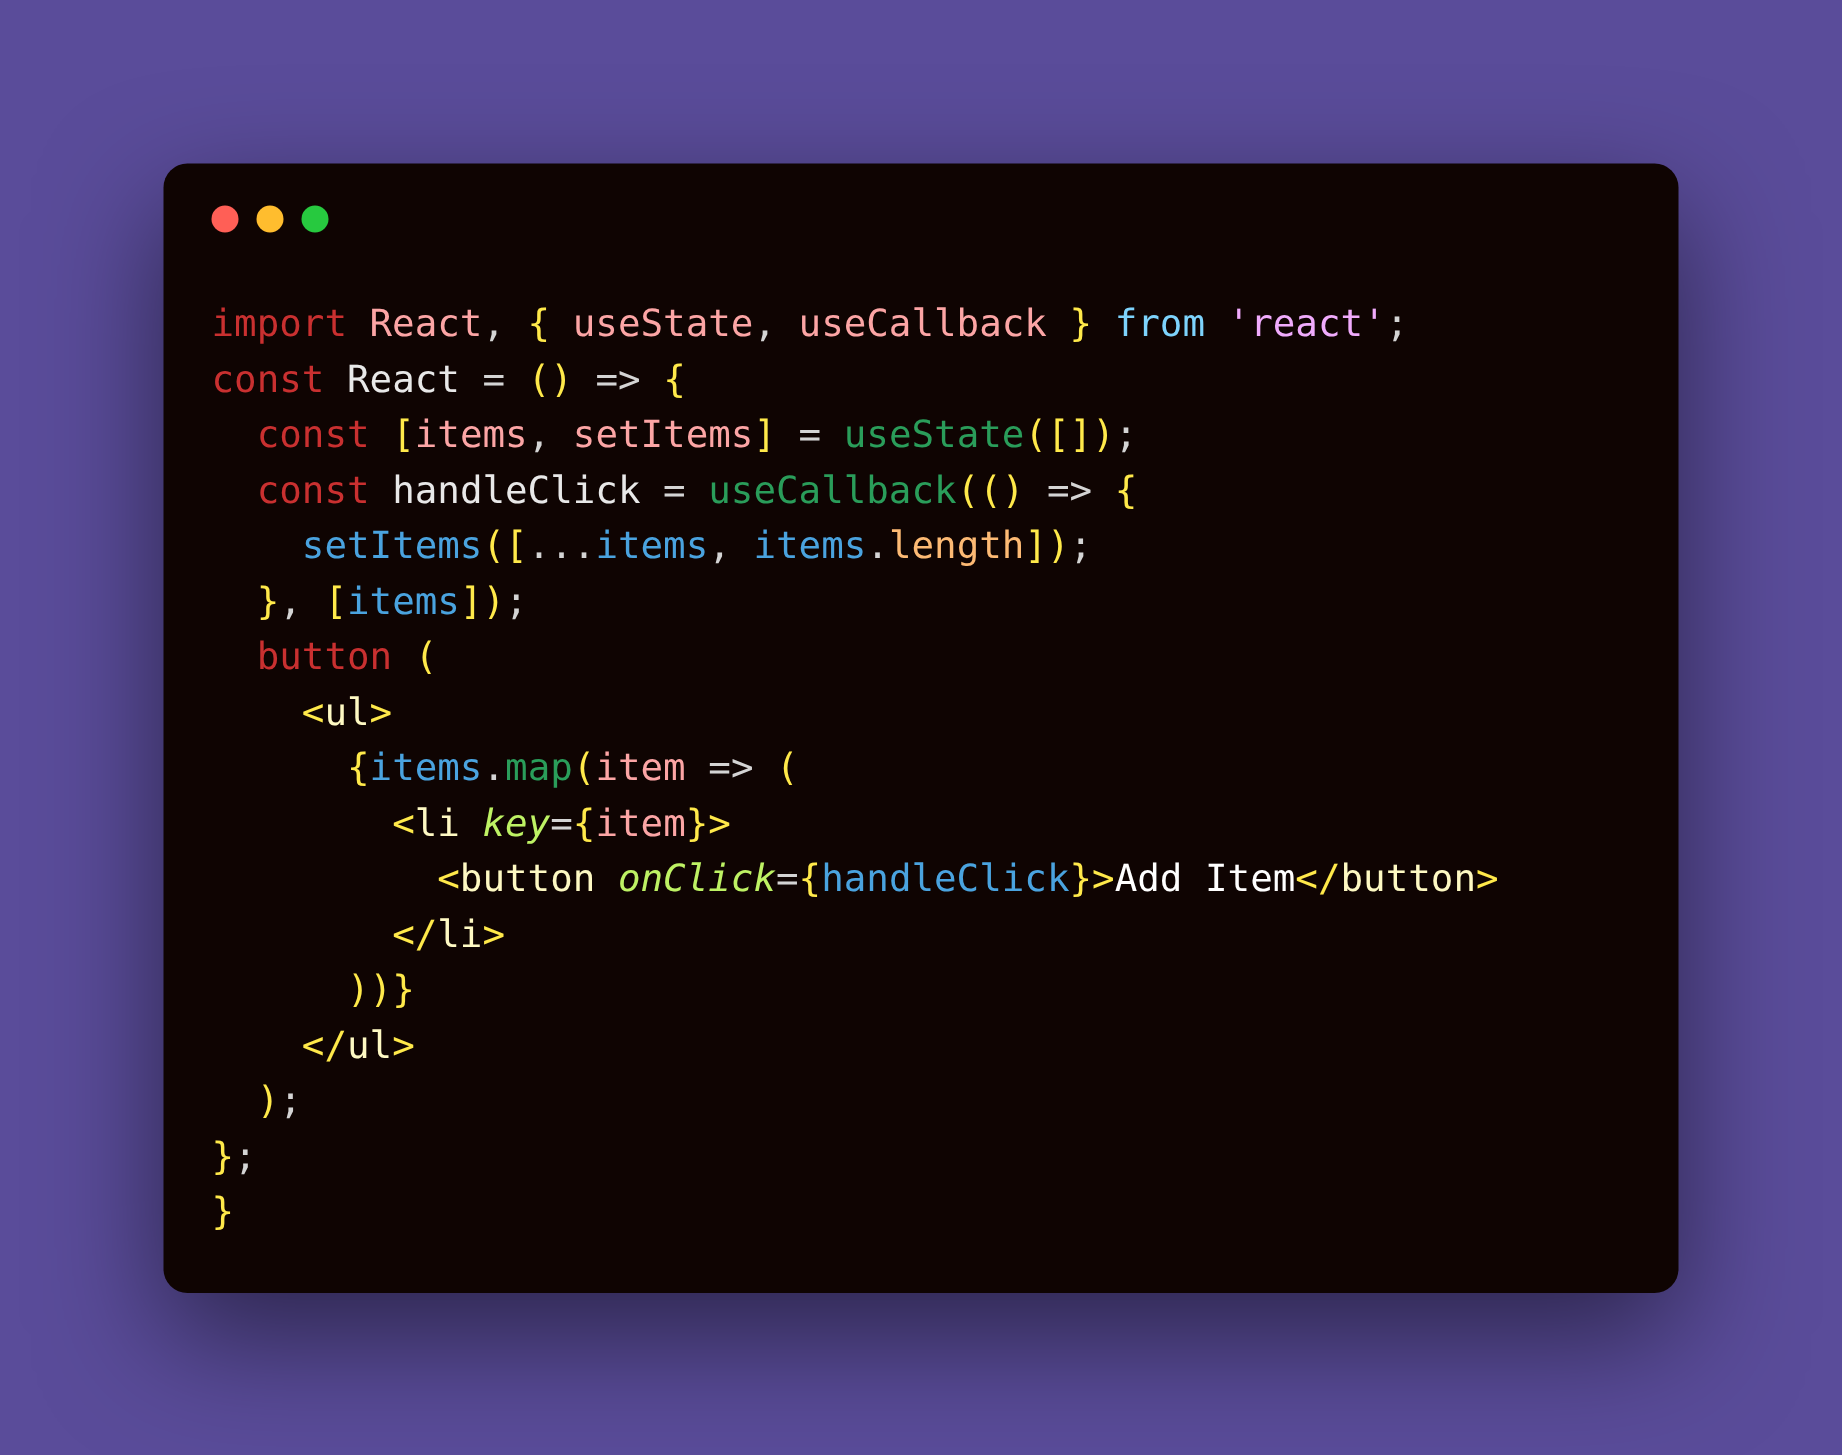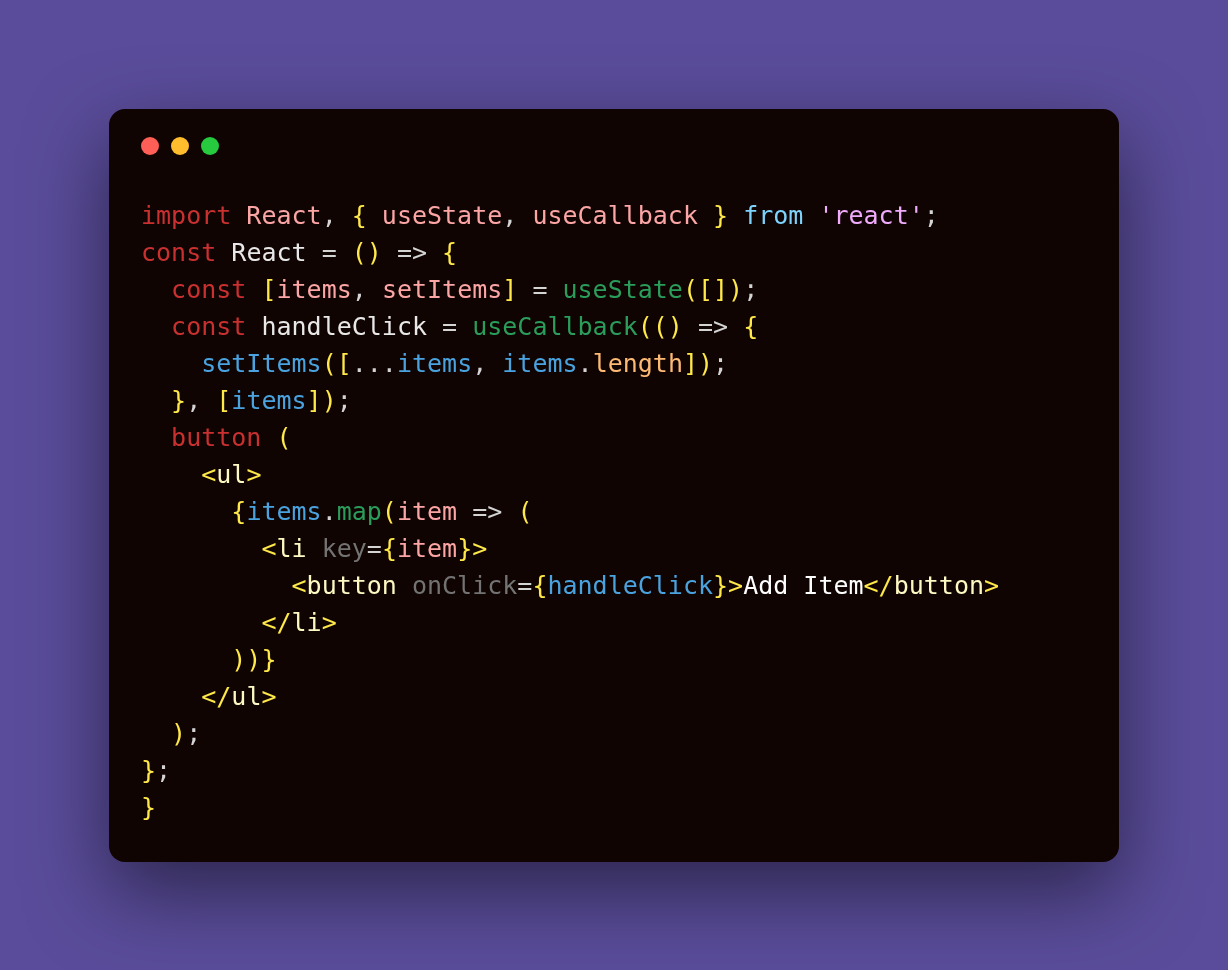--- a/index.html
+++ b/index.html
@@ -48,21 +48,21 @@
   .string { color: #f0abfc; text-align: right; }
   .paren { color: #ffe94a; }
   .bracket { color: #ffe94a; }
   .brace { color: #ffe94a; }
   .punct { color: #d4d4d4; }
   .var-blue { color: #4aa3df; }
   .prop-teal { color: #fdba74; }
   .arrow { color: #d4d4d4; }
   .tag-open { color: #ffe94a; }
   .tag-name { color: #fef9c3; }
-  .attr { color: #737373; }
+  .attr { color: #bef264; font-style: italic; }
   .jsx-text { color: #ffffff; }
 </style>
 </head>
 <body>
 
 <div class="window">
   <div class="titlebar">
     <div class="dot red"></div>
     <div class="dot yellow"></div>
     <div class="dot green"></div>

